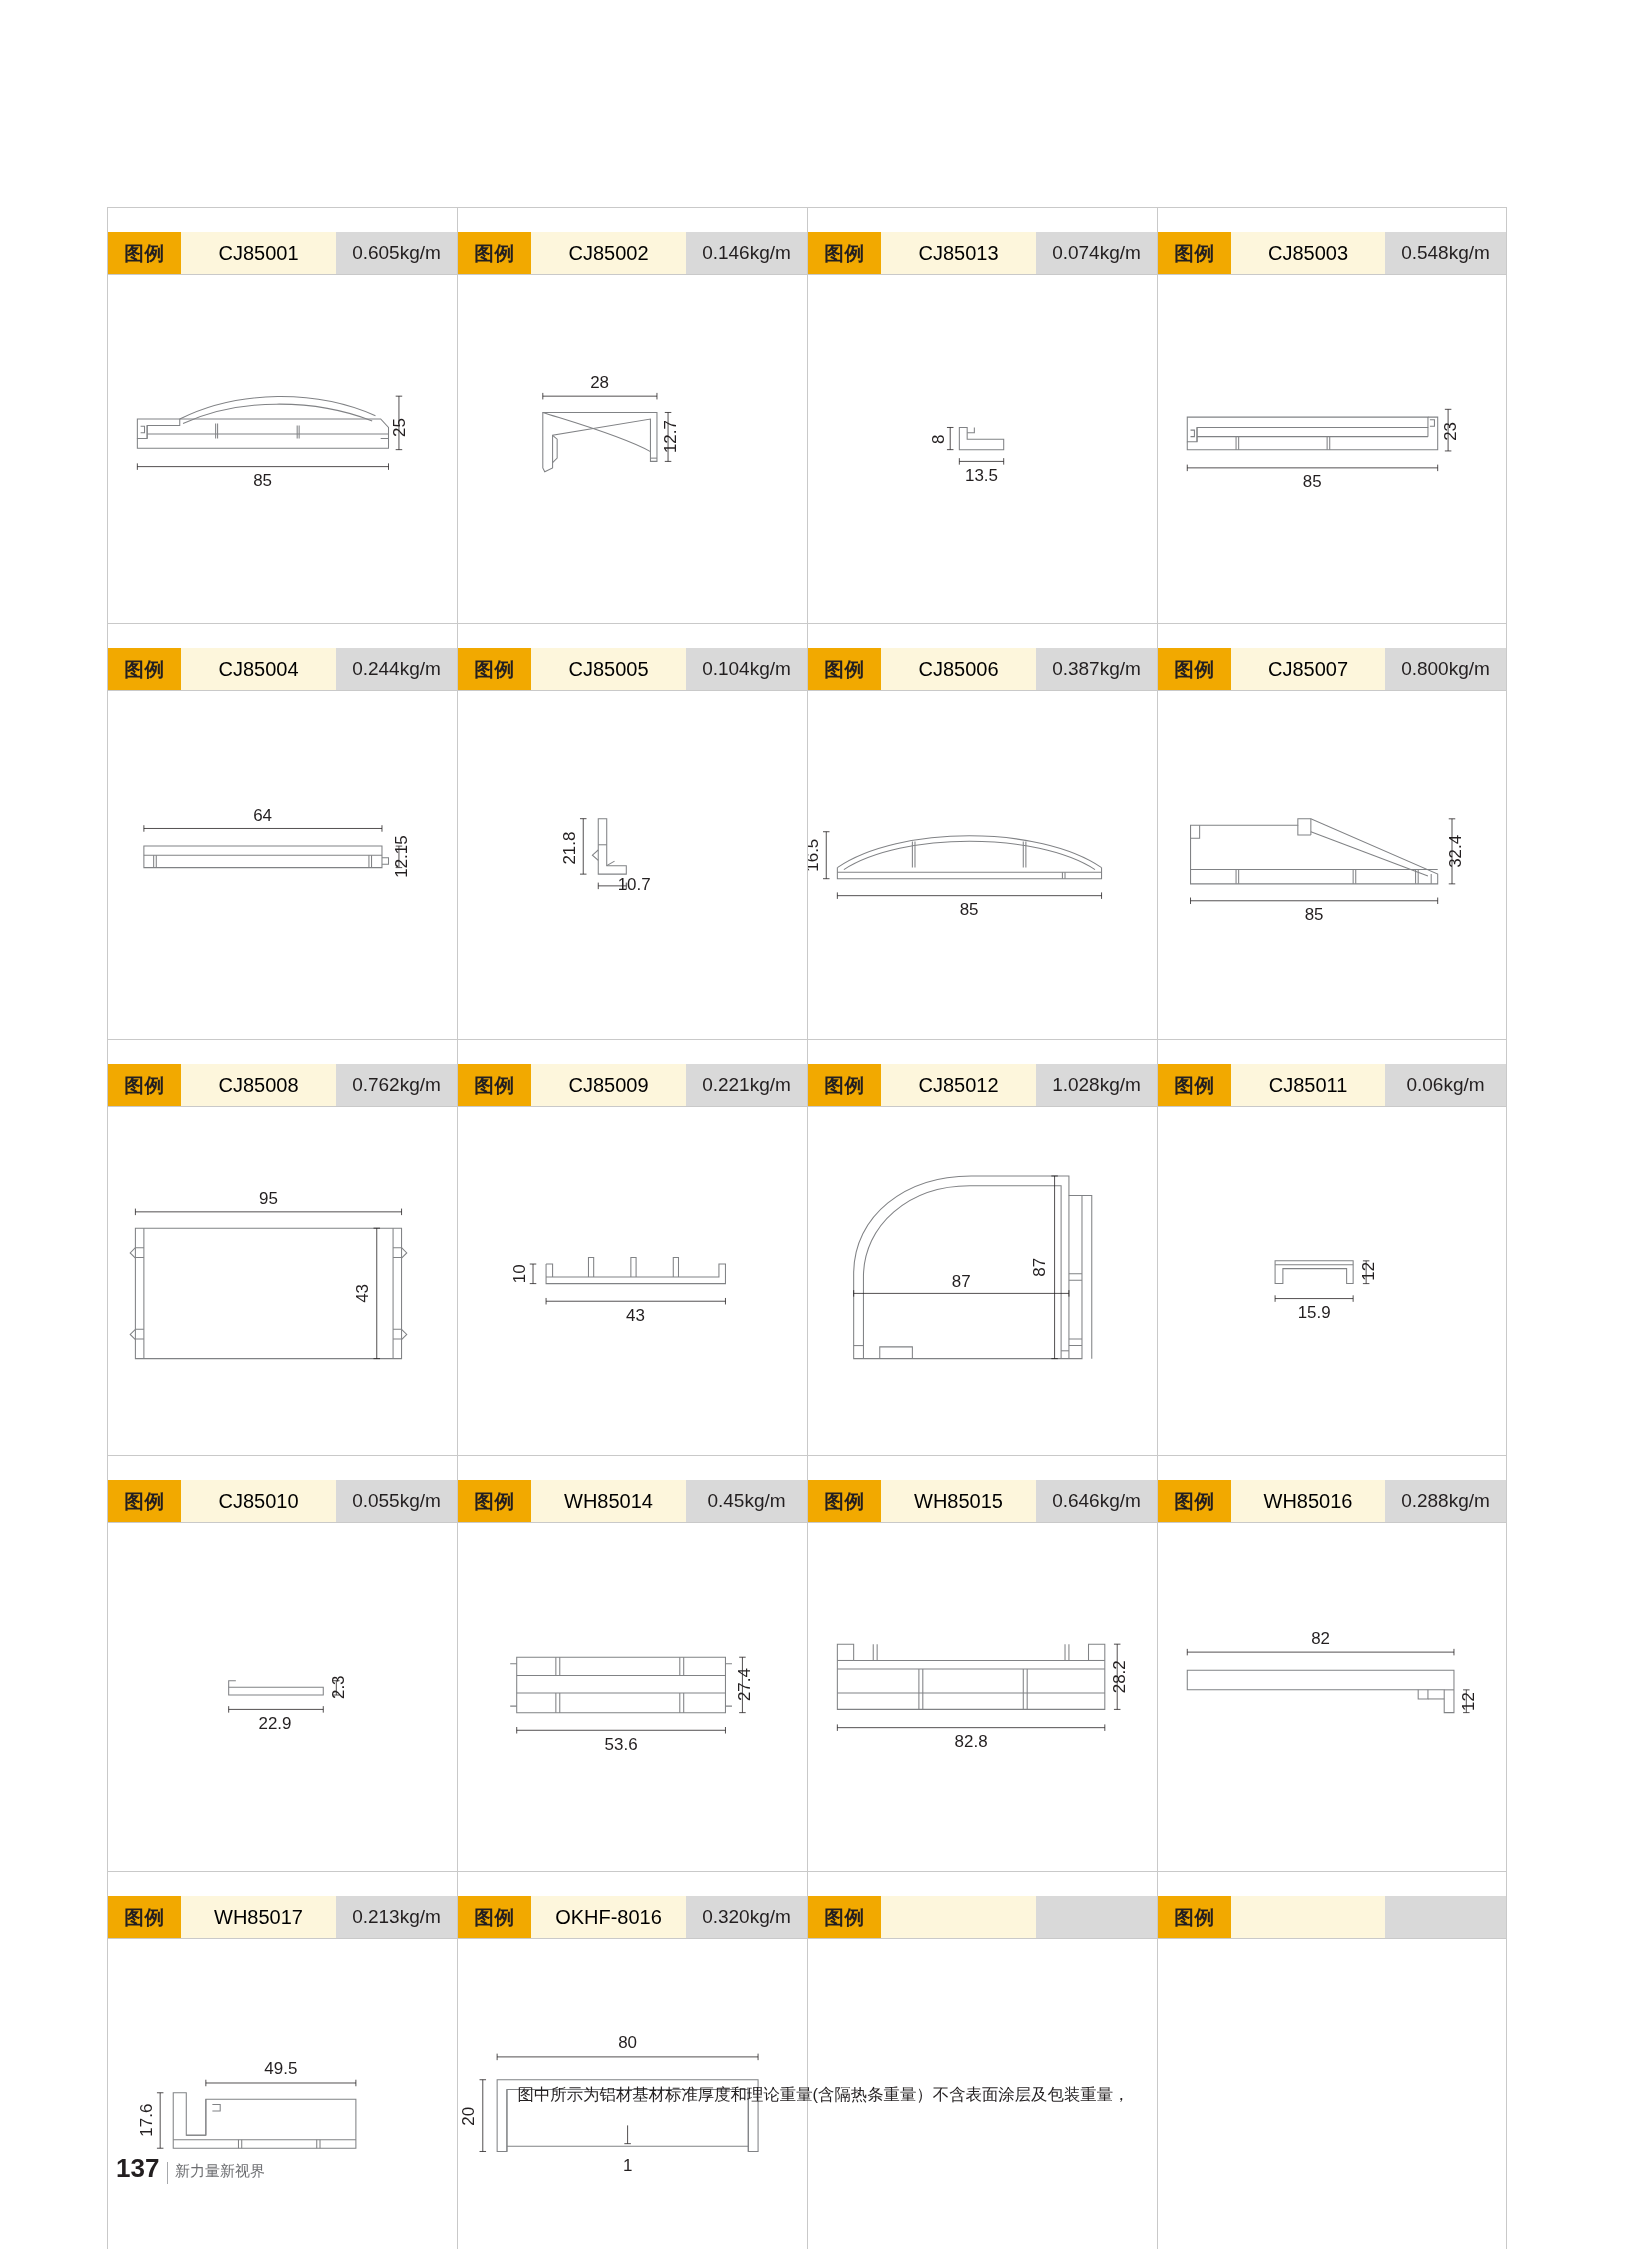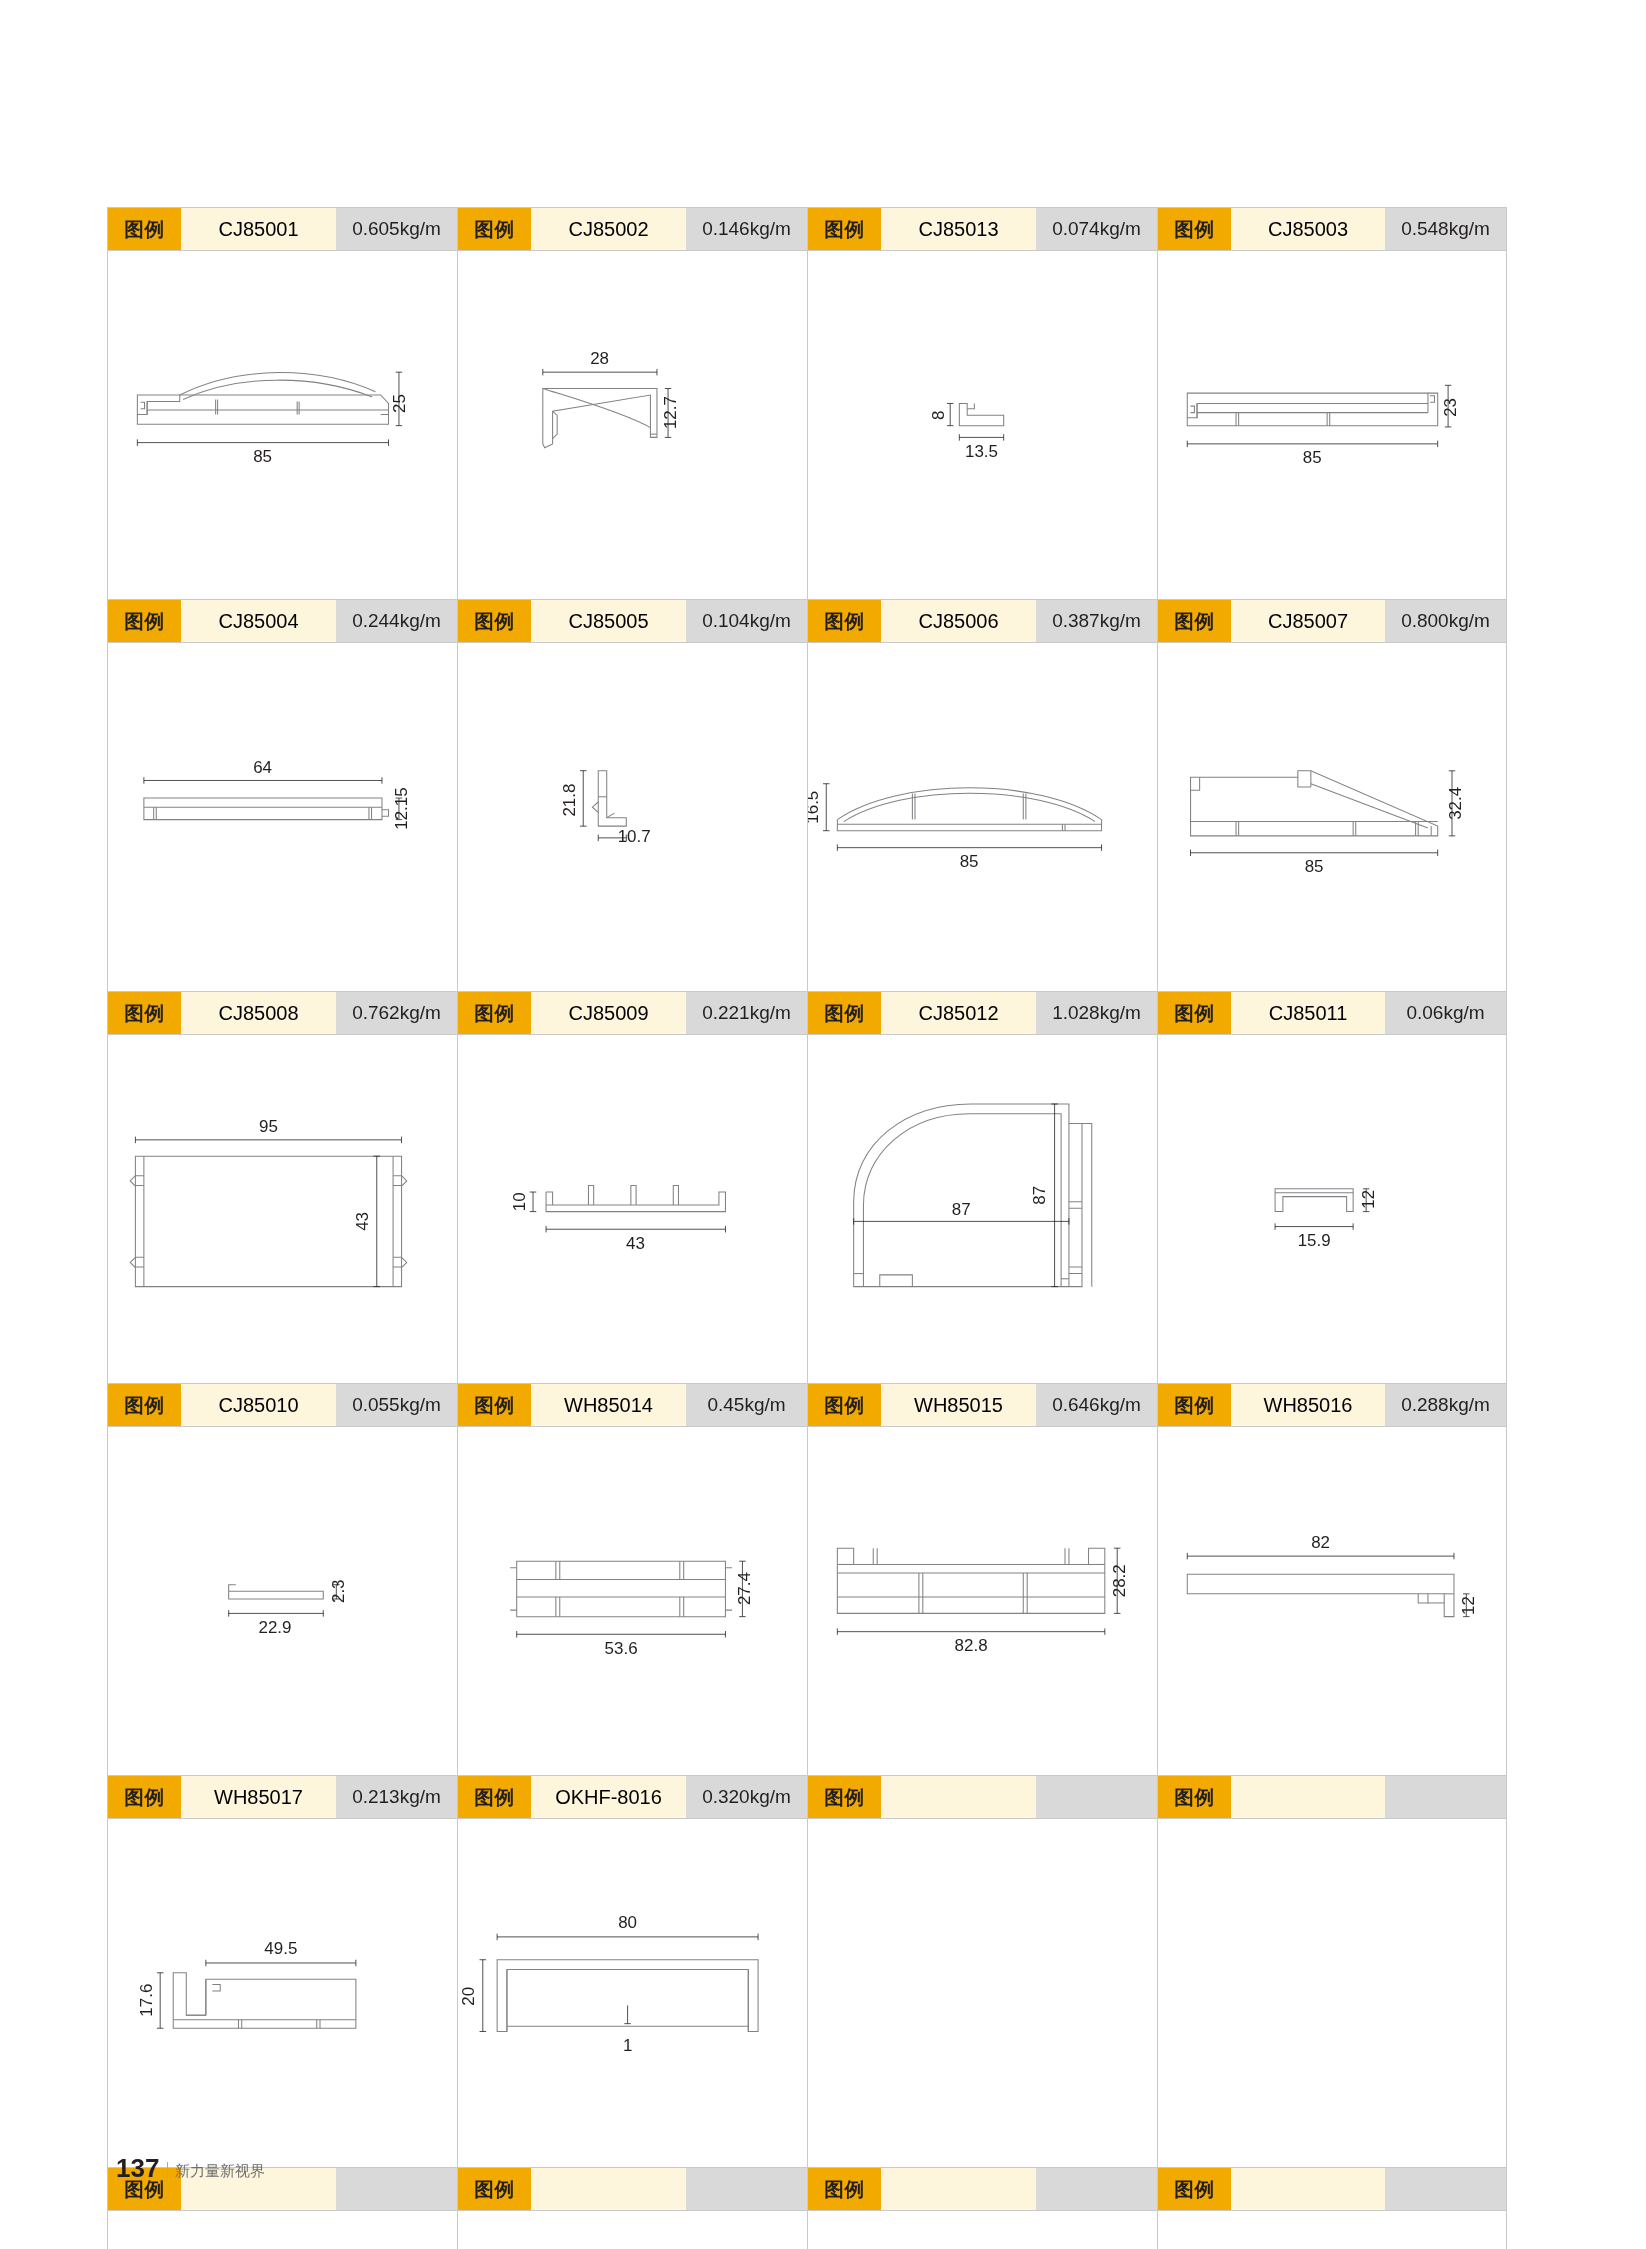--- a/index.html
+++ b/index.html
@@ -36,20 +36,21 @@
     background: #fff;
   }
   .row .cell:last-child { border-right: 1.3px solid #c9c9c9; }
   .row + .row .cell { border-top: none; }
 
   .cell-head {
     display: flex;
     align-items: stretch;
     height: 43px;
     border-bottom: 1.3px solid #c9c9c9;
+    margin-top: 24px;
   }
   .tag {
     width: 73px;
     background: #f2a900;
     color: #231f20;
     font-weight: bold;
     font-size: 19.6px;
     display: flex;
     align-items: center;
     justify-content: center;
@@ -706,20 +707,21 @@
           <div class="code"></div>
           <div class="weight"></div>
         </div>
         <div class="cell-body empty-row"></div>
       </div>
     </div>
 
   </div>
 
   <div class="footnote">
+    <div>图中所示为铝材基材标准厚度和理论重量(含隔热条重量）不含表面涂层及包装重量，</div>
   </div>
 
   <div class="pagenum">
     <span class="num">137</span>
     <span class="brand">新力量新视界</span>
   </div>
 
 </div>
 
 

